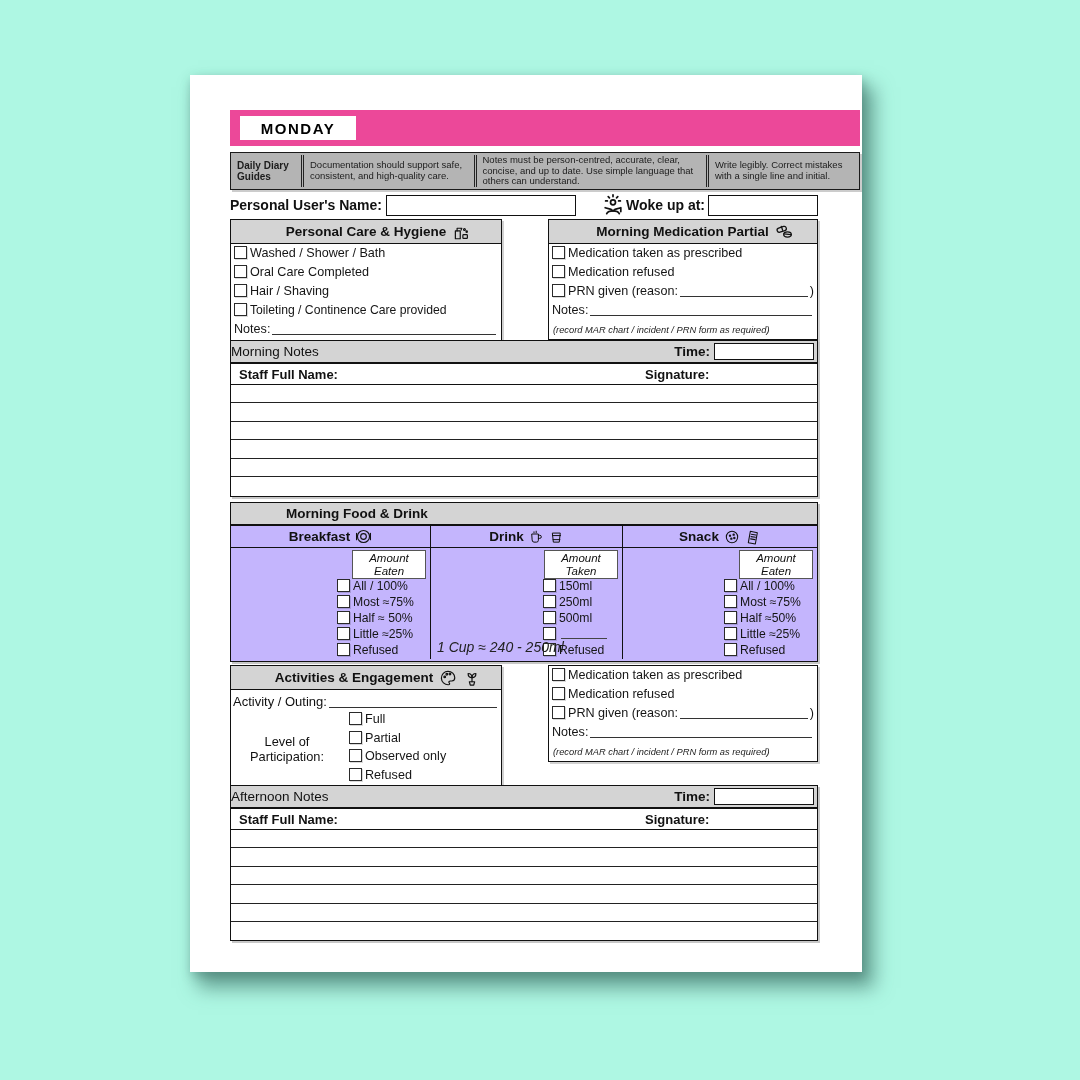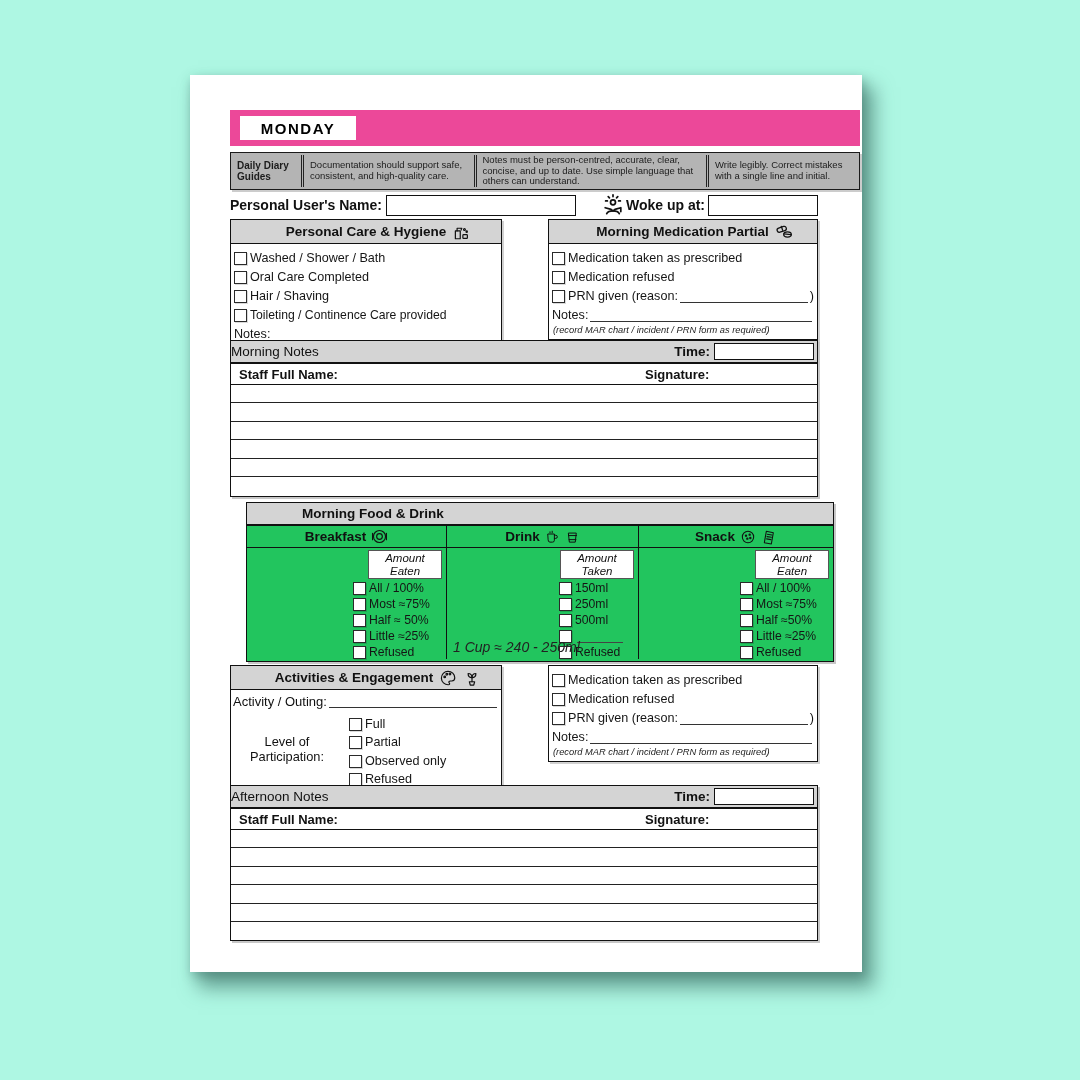--- a/index.html
+++ b/index.html
@@ -34,21 +34,21 @@
   
   .cardrow{position:absolute;left:40px;width:588px;display:flex;justify-content:space-between;align-items:flex-start;}
   .row1{top:144px;}
   .row2{top:590px;}
   .card{border:1.5px solid #111;background:#fff;box-sizing:border-box;box-shadow:2px 2px 0 rgba(0,0,0,.18);}
   .cardL{width:272px;}
   .cardR{width:270px;}
   .card-head{height:23px;background:#d4d4d4;border-bottom:1.5px solid #111;display:flex;
              align-items:center;justify-content:center;gap:6px;font-weight:bold;font-size:13.5px;padding-left:24px;}
   .card-body{padding:2px 3px 3px 3px;}
-  .optrow{display:flex;align-items:flex-end;height:19px;}
+  .optrow{display:flex;align-items:flex-start;height:19px;}
   .cb{width:13px;height:13px;border:1.4px solid #2a2a2a;background:#fff;flex:none;margin-right:3px;
       box-shadow:1px 1px 0 rgba(0,0,0,.15);box-sizing:border-box;}
   .optlabel{font-size:12.6px;color:#151515;white-space:nowrap;}
   .uline{flex:1;border-bottom:1.4px solid #333;height:12px;margin:0 2px;}
   .footnote{font-style:italic;font-size:9.3px;color:#222;padding:3px 1px 1px 1px;white-space:nowrap;}
   
   .ntable{position:absolute;left:40px;width:588px;border:1.5px solid #111;box-sizing:border-box;
           background:#fff;box-shadow:2px 2px 0 rgba(0,0,0,.22);}
   .mnotes{top:265px;height:157px;}
   .anotes{top:710px;height:156px;}
@@ -57,21 +57,21 @@
   .nspacer{flex:1;}
   .ntime{font-weight:bold;font-size:13.5px;margin-right:4px;}
   .timebox{width:100px;height:17px;margin-right:3px;border:1.5px solid #111;background:#fff;box-sizing:border-box;}
   .nstaff{height:21px;border-bottom:1.6px solid #111;position:relative;display:flex;align-items:center;box-sizing:border-box;}
   .nstaff .s1{font-weight:bold;font-size:13px;padding-left:8px;}
   .nstaff .s2{position:absolute;left:414px;font-weight:bold;font-size:13px;}
   .nline{height:18.4px;border-bottom:1.2px solid #222;box-sizing:border-box;}
   .nline:last-child{border-bottom:none;}
   
   .ftable{position:absolute;left:40px;top:427px;width:588px;height:160px;border:1.5px solid #111;
-          box-sizing:border-box;background:#22c55e;box-shadow:2px 2px 0 rgba(0,0,0,.22);margin-left:16px;}
+          box-sizing:border-box;background:#c4b5fd;box-shadow:2px 2px 0 rgba(0,0,0,.22);}
   .fhead{height:23px;background:#d4d4d4;border-bottom:2px solid #111;display:flex;align-items:center;box-sizing:border-box;
          font-weight:bold;font-size:13.5px;padding-left:55px;}
   .fcolshead{display:flex;height:22px;border-bottom:1.6px solid #111;box-sizing:border-box;}
   .fch{display:flex;align-items:center;justify-content:center;gap:5px;font-weight:bold;font-size:13.5px;box-sizing:border-box;}
   .fc1{width:200px;border-right:1.5px solid #111;}
   .fc2{width:192px;border-right:1.5px solid #111;}
   .fc3{flex:1;}
   .fbody{display:flex;height:111px;}
   .fcol{position:relative;box-sizing:border-box;}
   .amountbox{position:absolute;top:2px;right:4px;width:72px;border:1.2px solid #555;background:#fff;

